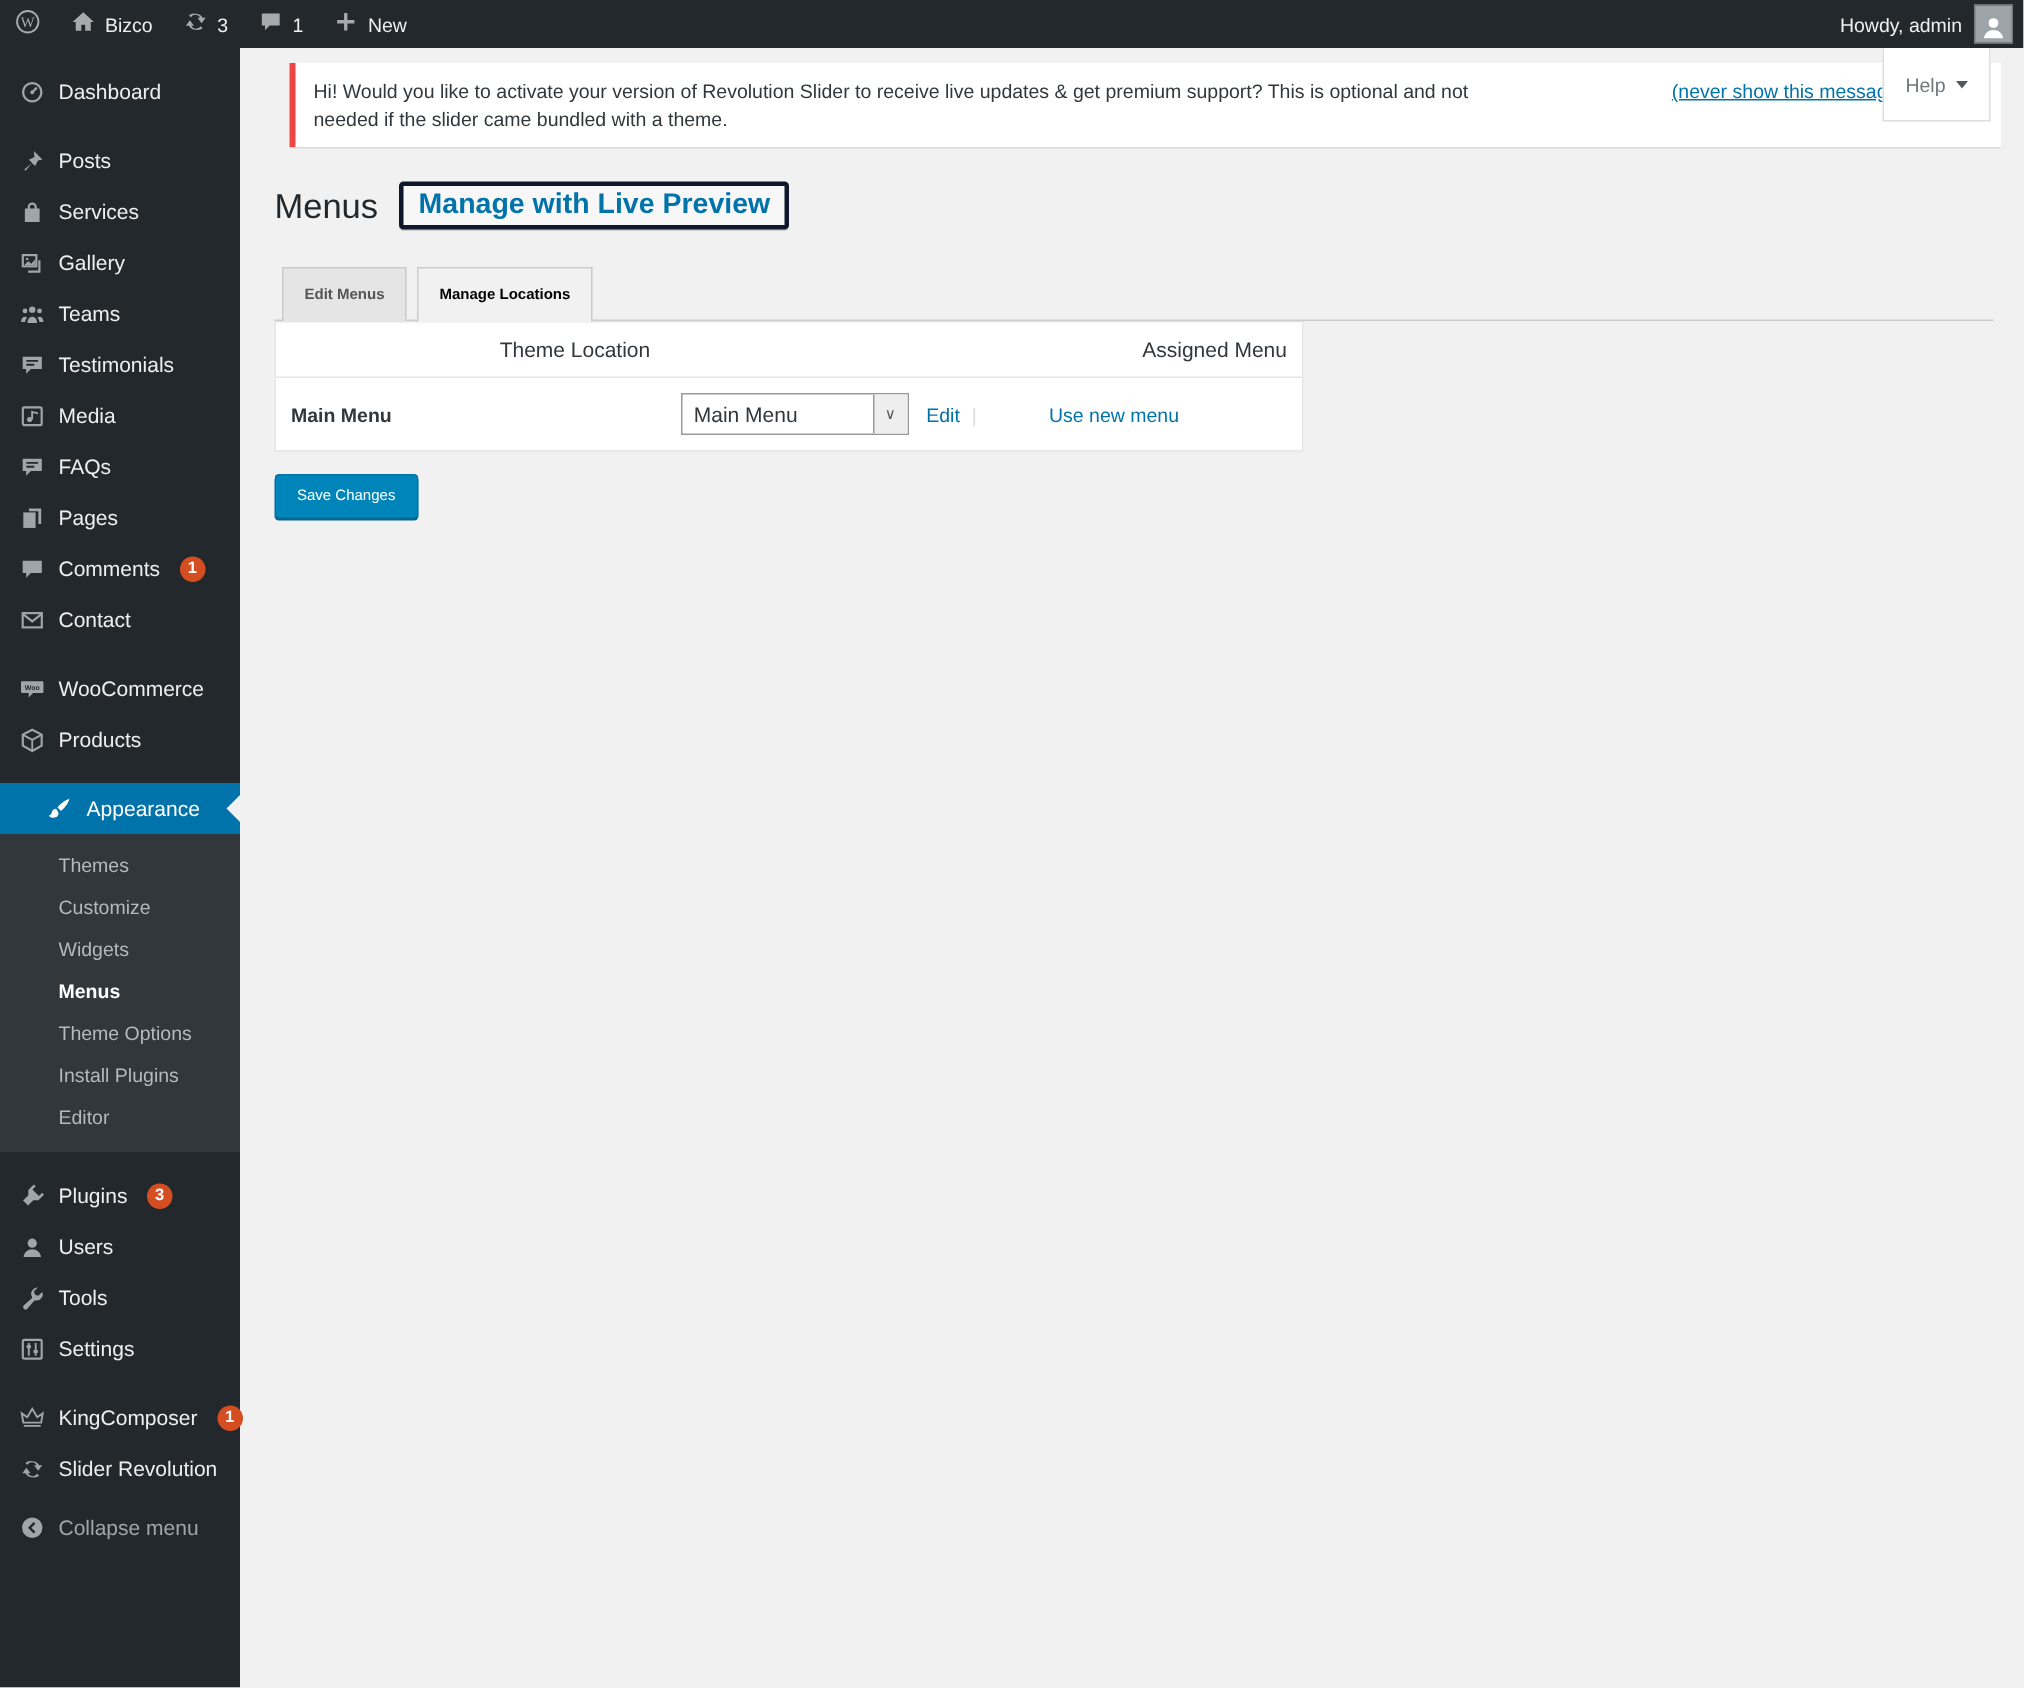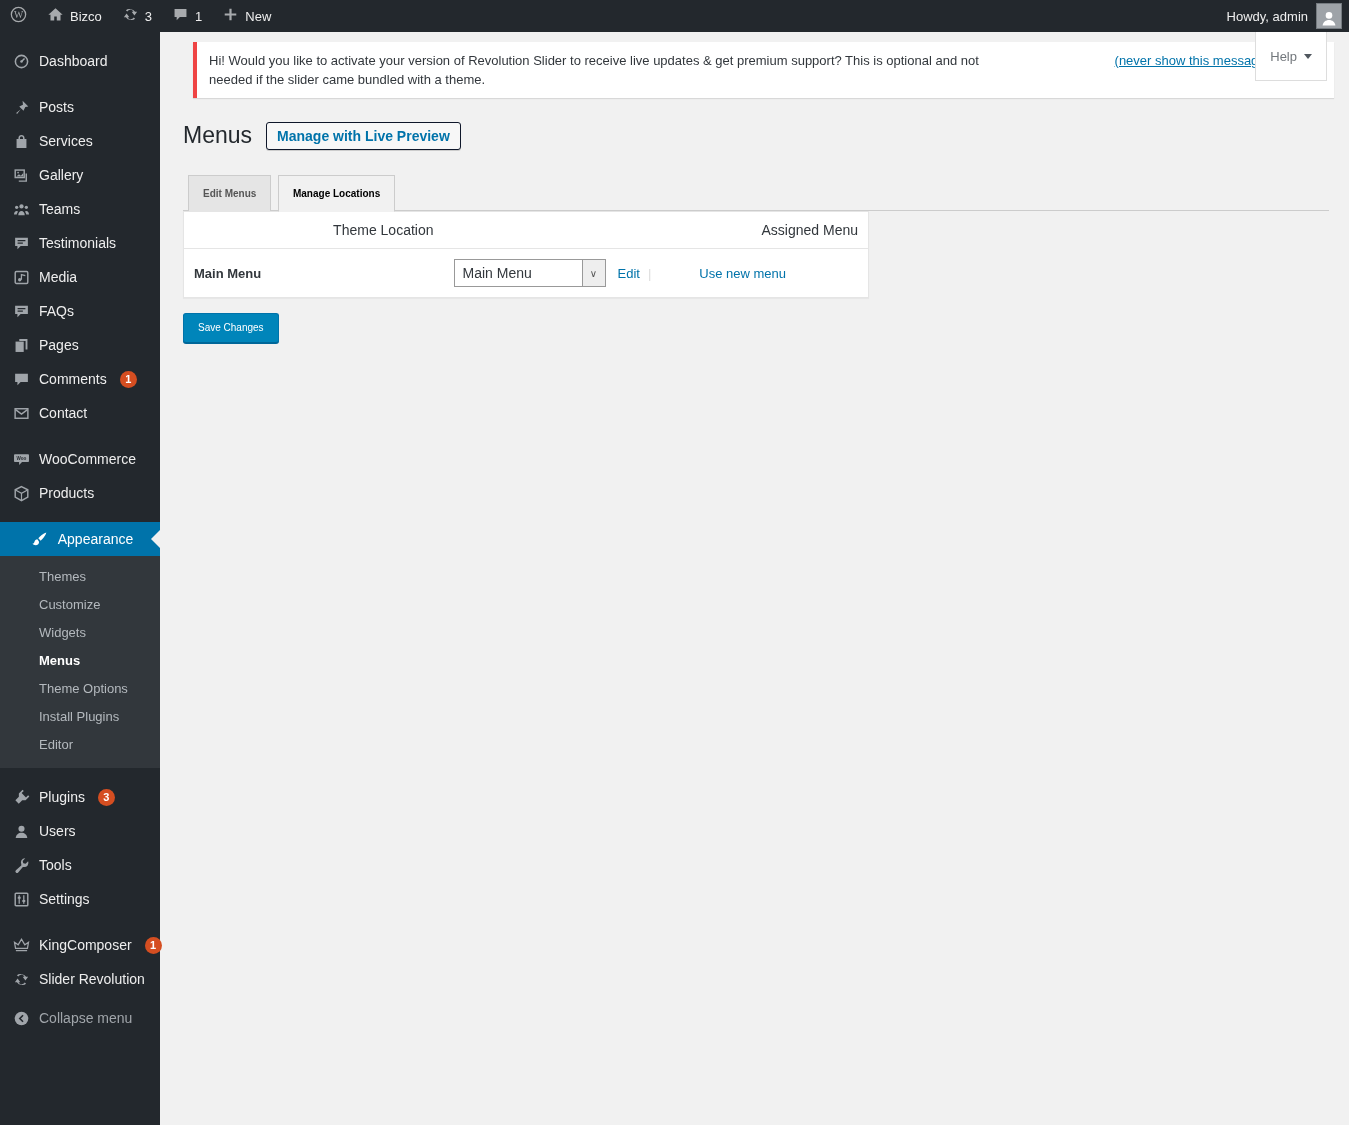--- a/index.html
+++ b/index.html
@@ -78,22 +78,22 @@
   .notice p { max-width:800px; line-height:19px; color:#32373c; }
   .notice-dismiss {
     margin-left:auto; margin-top:2px; white-space:nowrap;
     color:#0073aa; text-decoration:underline; cursor:pointer; font-size:13px;
   }
   .notice-dismiss .x { margin-left:8px; }
   .page-body { padding:0 20px 0 23px; display:flex; flex-direction:column; flex:1; }
   .title-row { display:flex; align-items:center; margin-top:23px; }
   h1.page-title { font-size:23px; font-weight:400; color:#23282d; line-height:29px; }
   .live-preview-btn {
-    margin-left:14px; background:#f7f7f7; border:1px solid #0f172a; border-radius:3px;
-    color:#0073aa; font-size:14px; font-weight:bold; padding:4px 10px; cursor:pointer;
+    margin-left:14px; background:#f7f7f7; border:3px solid #0f172a; border-radius:3px;
+    color:#0073aa; font-size:19px; font-weight:bold; padding:4px 10px; cursor:pointer;
     box-shadow:0 1px 0 #ccc; line-height:18px;
   }
   .nav-tabs { margin-top:14px; border-bottom:1px solid #ccc; padding-left:5px; }
   .nav-tab {
     display:inline-block; font-size:10px; font-weight:bold; padding:8px 14px;
     background:#e5e5e5; border:1px solid #ccc; border-bottom:none; color:#555;
     margin:10px 3px -1px 0; cursor:pointer; line-height:19px; position:relative; top:1px;
   }
   .nav-tab.active { background:#f1f1f1; color:#000; border-bottom:1px solid #f1f1f1; top:1px; }
   .page-desc { margin:17px 0 16px; color:#444; }

